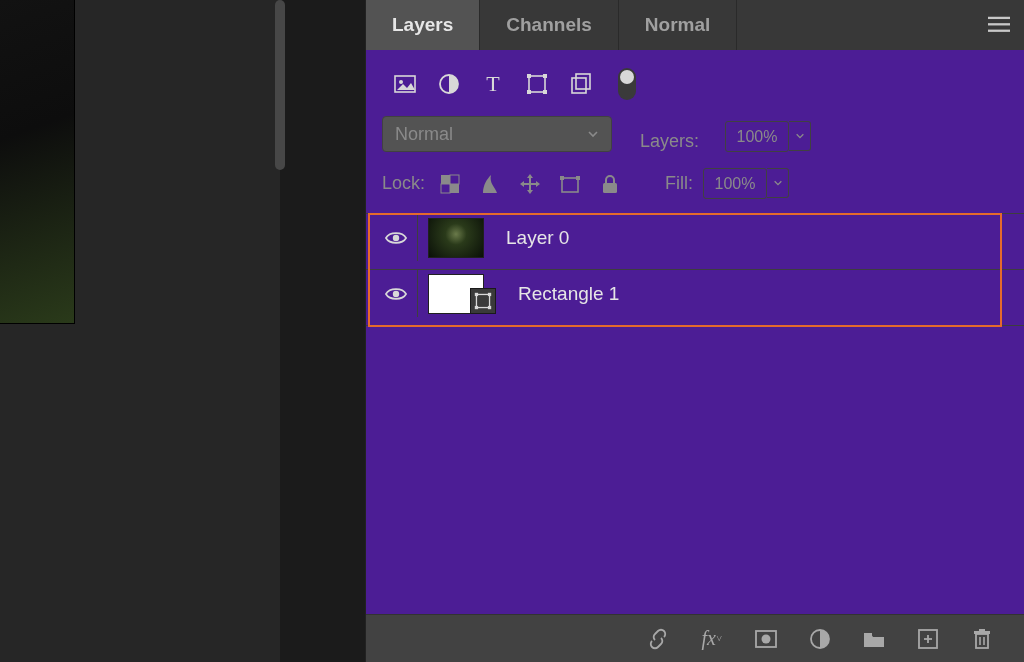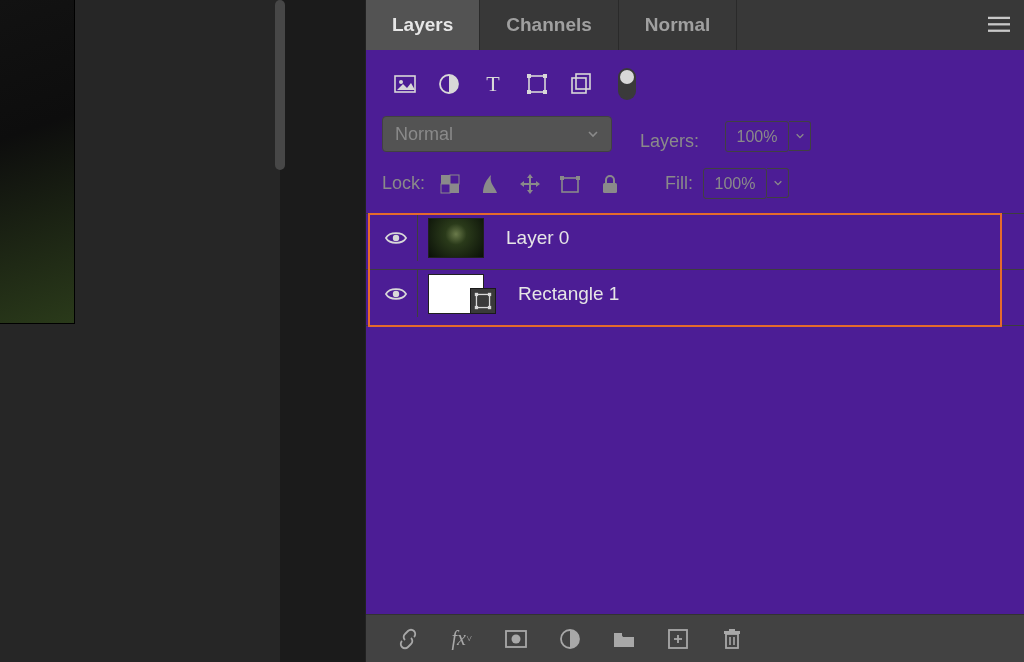--- a/index.html
+++ b/index.html
@@ -238,20 +238,21 @@
   }
 
   .panel-fill { flex: 1; }
 
   
   .bottom-bar {
     height: 48px;
     background: #424242;
     display: flex;
     align-items: center;
+    justify-content: flex-end;
     padding: 0 30px;
     gap: 30px;
     border-top: 1px solid #333;
   }
   .bicon { width:24px; height:24px; display:flex; align-items:center; justify-content:center; color:#a8a8a8;}
   .bicon svg { width: 24px; height: 24px; }
 </style>
 </head>
 <body>
 

